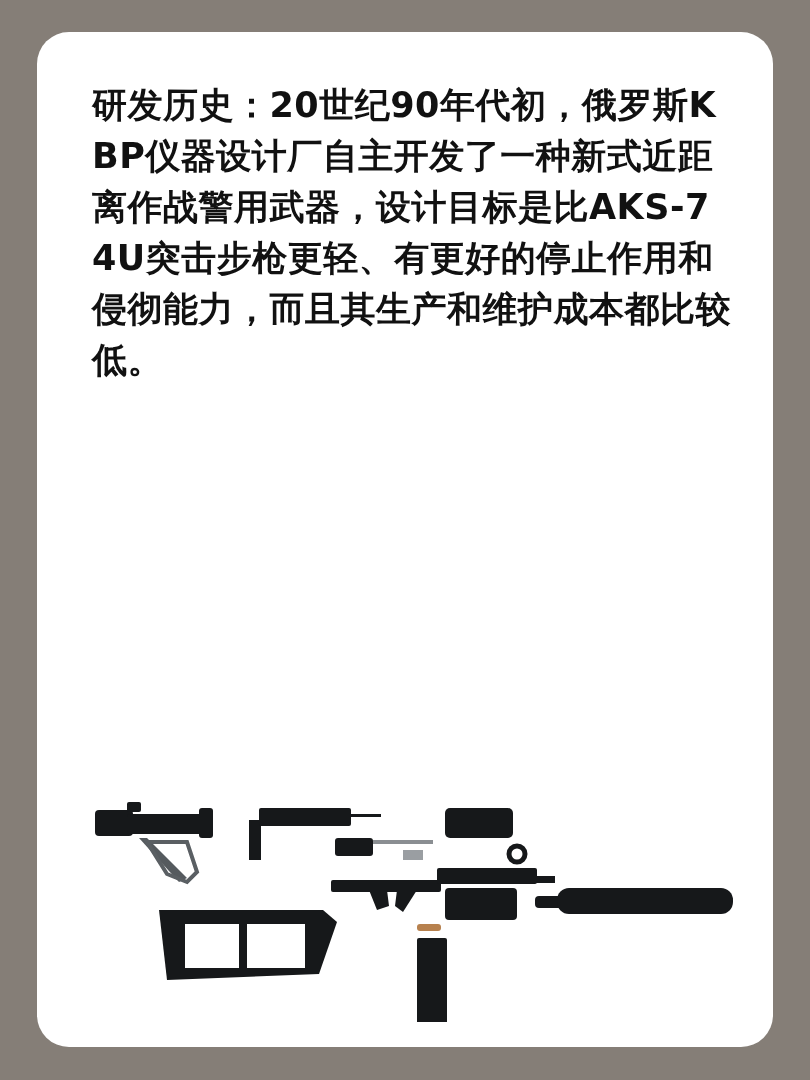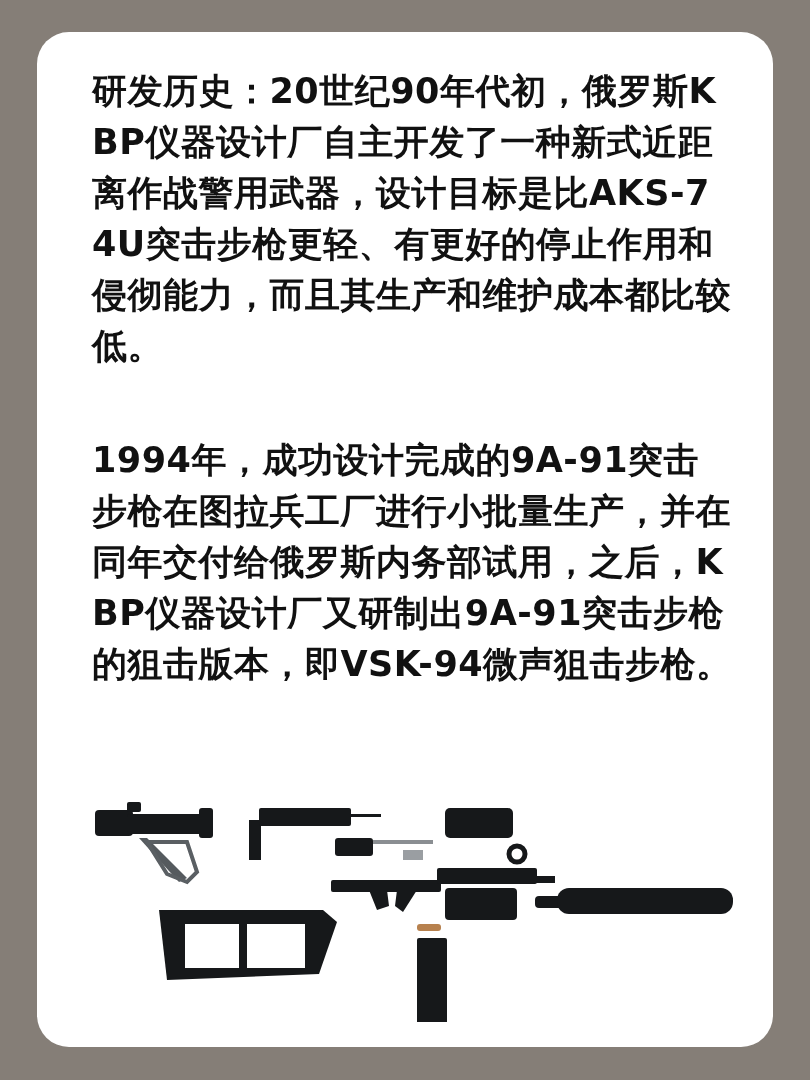--- a/index.html
+++ b/index.html
@@ -24,34 +24,33 @@
       width: 640px;
       color: #111111;
       font-size: 35px;
       line-height: 51px;
       font-weight: 600;
       letter-spacing: 0.5px;
       margin: 0;
       white-space: normal;
       word-break: break-all;
     }
-    .p1 { top: 34px; }
+    .p1 { top: 48px; }
     .p2 { top: 403px; }
     .photo {
       position: absolute;
       left: 50px; top: 750px;
       width: 660px; height: 240px;
     }
   </style>
 </head>
 <body>
 
 <div class="card">
   <p class="text-block p1">研发历史：20世纪90年代初，俄罗斯KBP仪器设计厂自主开发了一种新式近距离作战警用武器，设计目标是比AKS-74U突击步枪更轻、有更好的停止作用和侵彻能力，而且其生产和维护成本都比较低。</p>
-  <p class="text-block p2">1994年，成功设计完成的9A-91突击步枪在图拉兵工厂进行小批量生产，并在同年交付给俄罗斯内务部试用，之后，KBP仪器设计厂又研制出9A-91突击步枪的狙击版本，即VSK-94微声狙击步枪。</p>
 
   <svg class="photo" viewBox="0 0 660 240" xmlns="http://www.w3.org/2000/svg">
     <g fill="#16181a">
 
       <g>
         <rect x="8" y="28" width="38" height="26" rx="4"></rect>
         <rect x="40" y="32" width="80" height="20" rx="3"></rect>
         <rect x="112" y="26" width="14" height="30" rx="3"></rect>
         <rect x="40" y="20" width="14" height="10" rx="2"></rect>
         <path d="M52 56 L60 56 L100 96 L92 100 Z" fill="#555a5e"></path>

